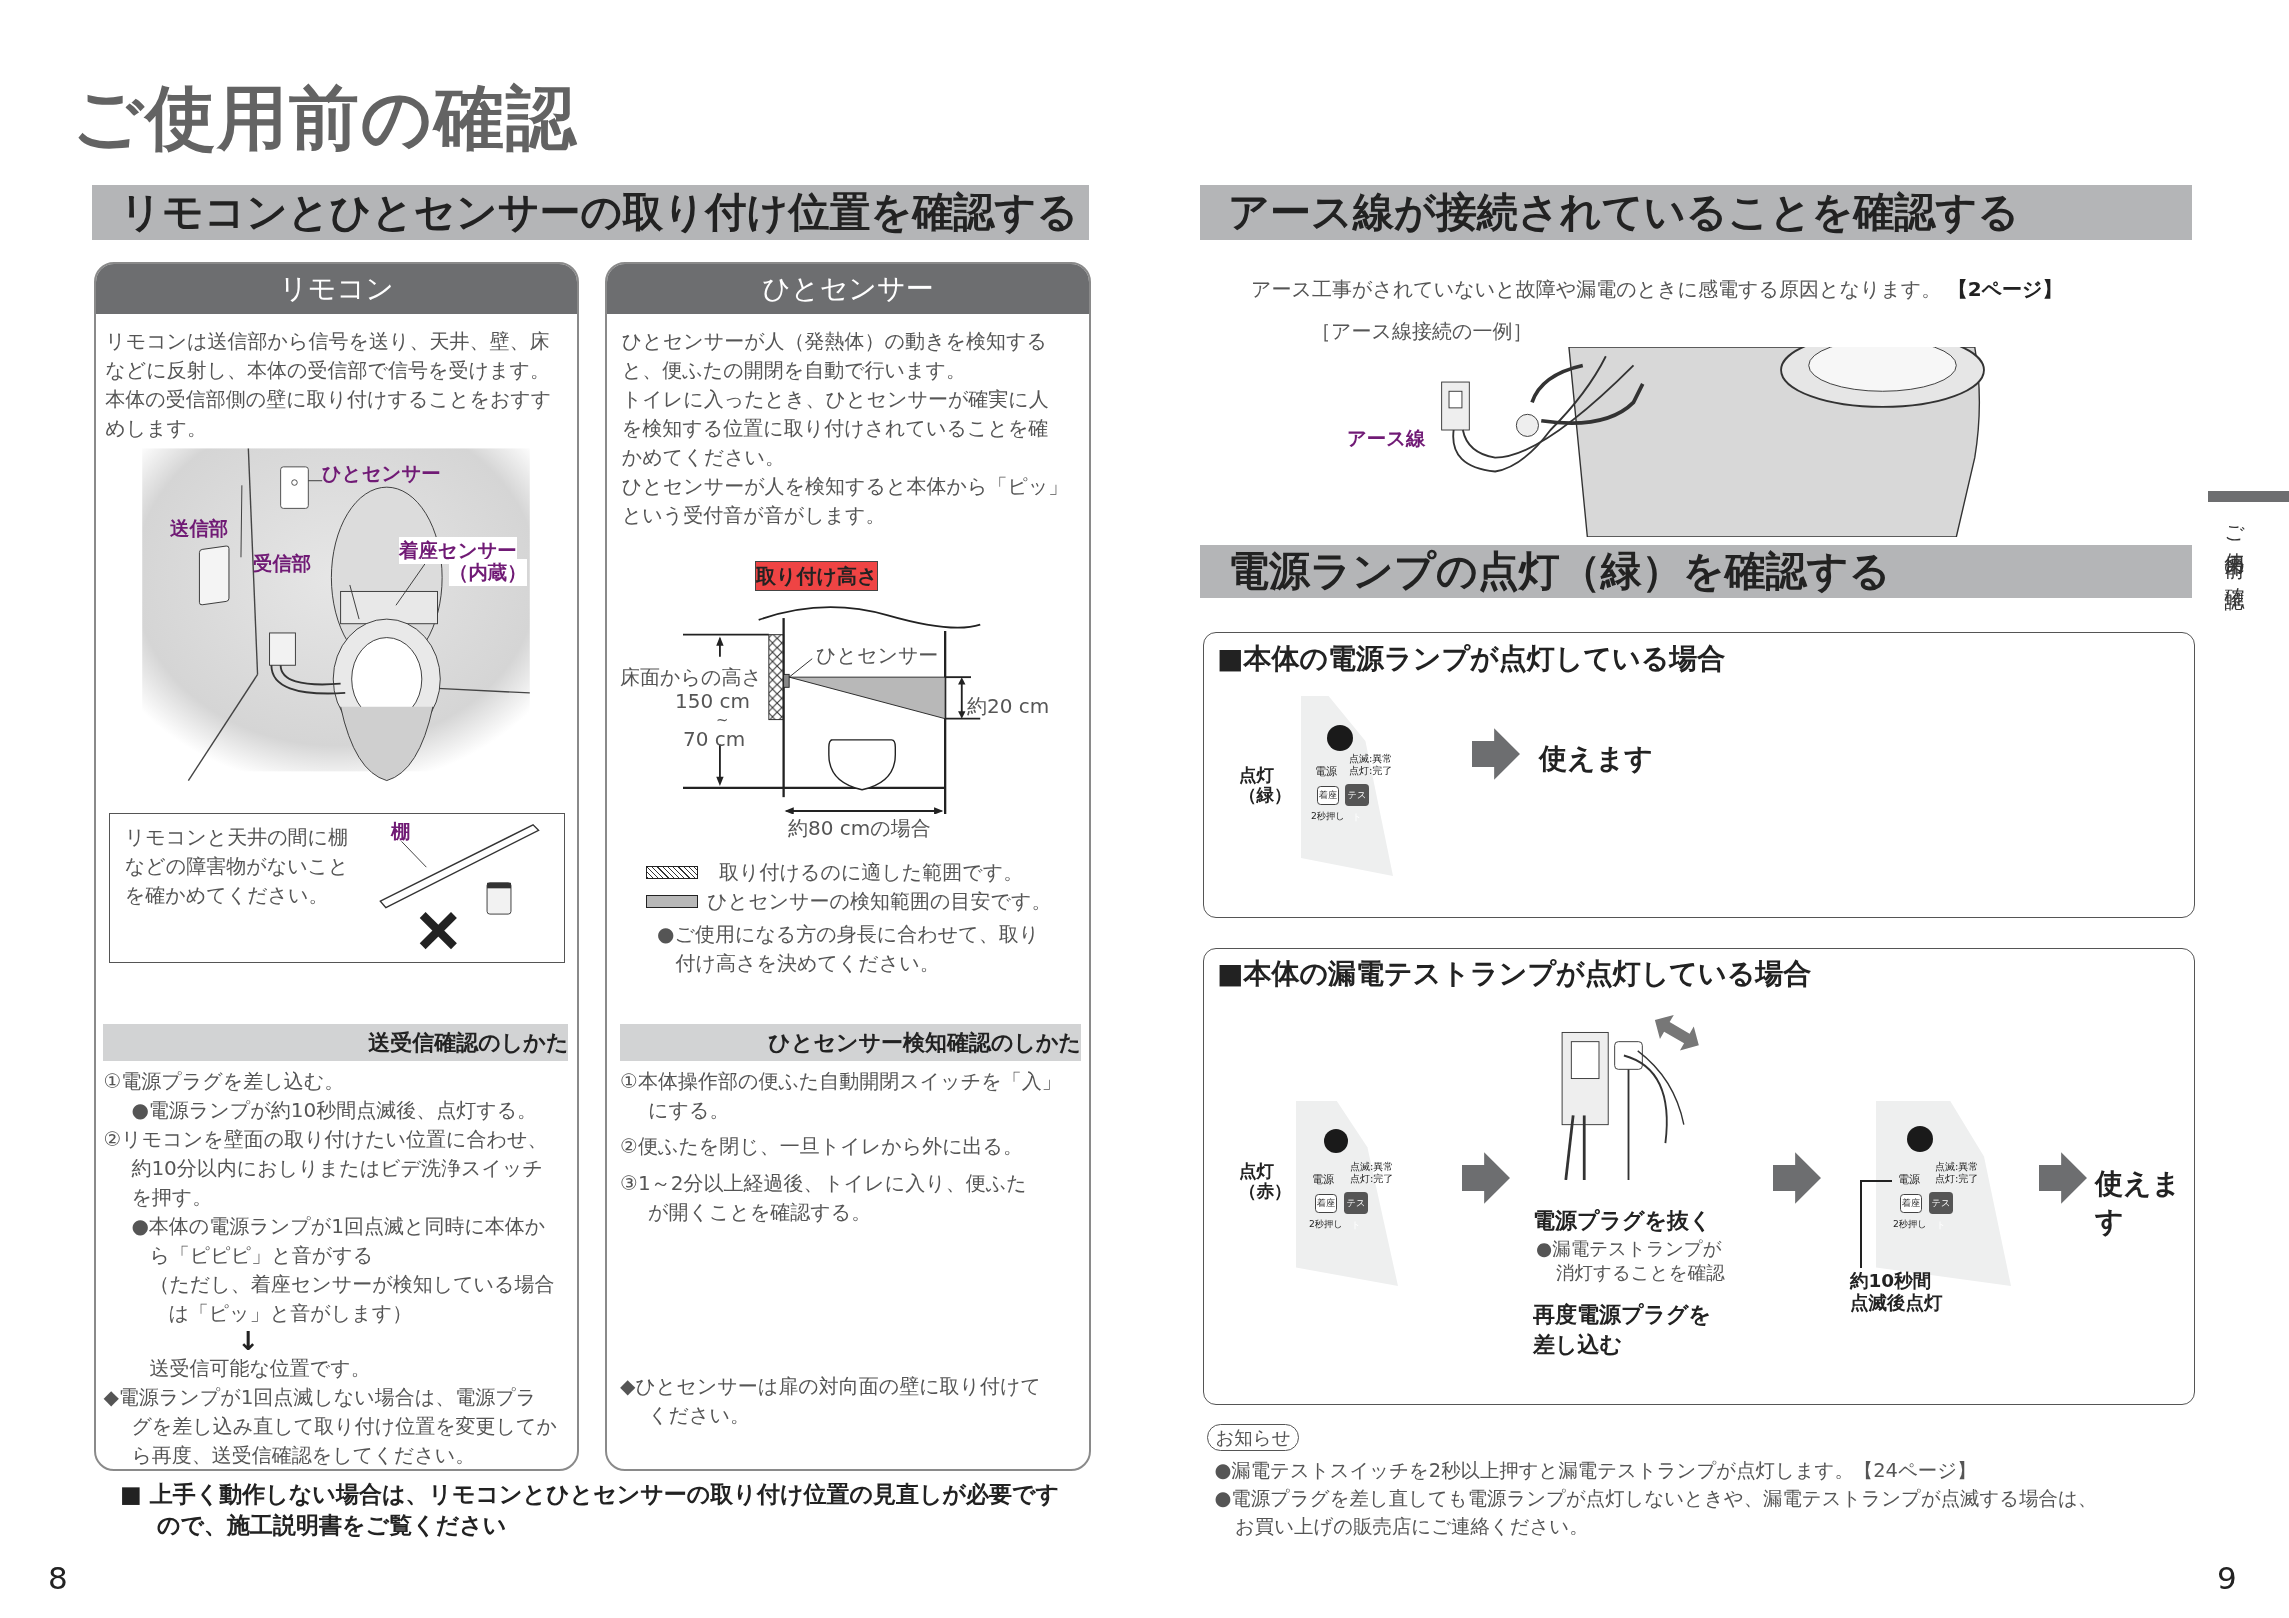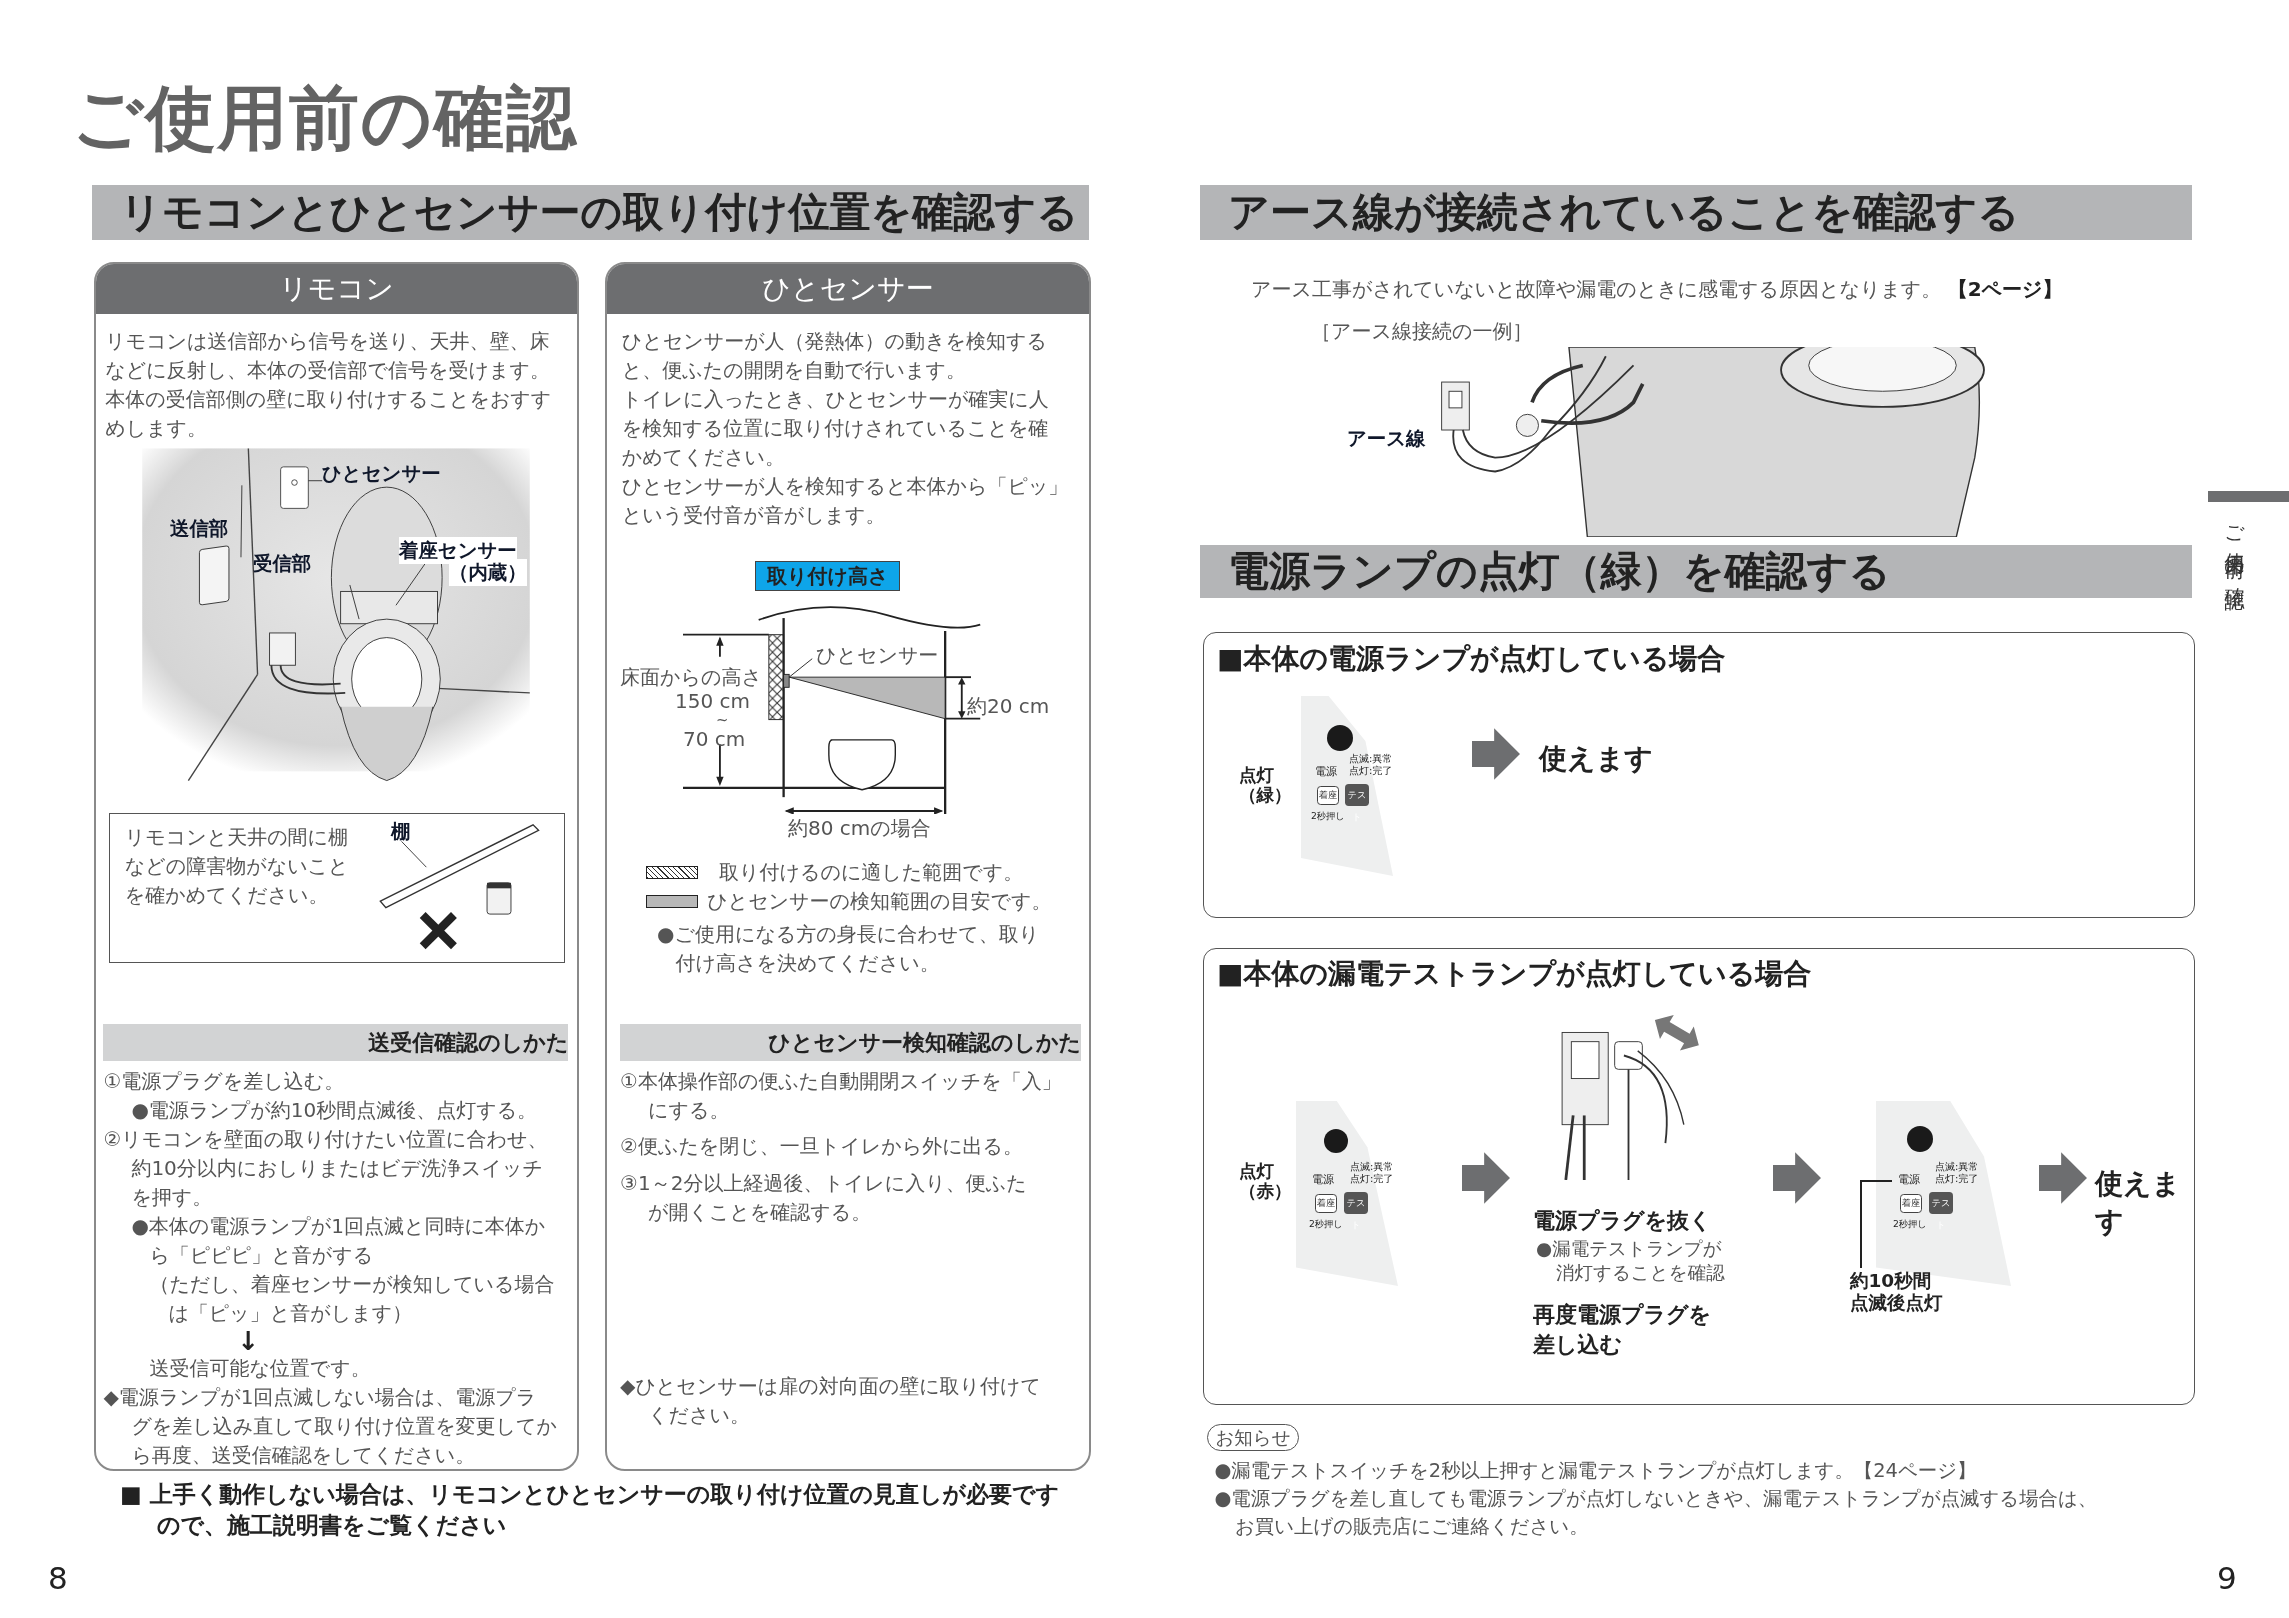--- a/index.html
+++ b/index.html
@@ -20,21 +20,21 @@
   }
   .card-head {
     background: #6d6e70; color: #fff; font-size: 28px; text-align: center;
     height: 50px; line-height: 50px;
   }
   .body-text { font-size: 20px; line-height: 29px; color: #555; }
   .sub-bar {
     background: #d2d3d4; color: #222; font-size: 22px; font-weight: bold; text-align: right;
     height: 37px; line-height: 37px;
   }
-  .fig-label { font-size: 19.4px; font-weight: bold; color: #0f172a; }
+  .fig-label { font-size: 19.4px; font-weight: bold; color: #701a75; }
   .indent1 { padding-left: 28px; }
   .indent2 { padding-left: 46px; }
   .indent3 { padding-left: 65px; }
   .box-r {
     border: 1.8px solid #555; border-radius: 13px; background: #fff;
   }
   .box-title { font-size: 28px; font-weight: bold; color: #222; }
   .panel-shape {
     position: absolute; background: #eeefef;
   }
@@ -147,21 +147,21 @@
   <div class="card-head">ひとセンサー</div>
   <div class="body-text" style="padding:13px 9.2px 0 14.8px;">
     <div>ひとセンサーが人（発熱体）の動きを検知する</div>
     <div>と、便ふたの開閉を自動で行います。</div>
     <div>トイレに入ったとき、ひとセンサーが確実に人</div>
     <div>を検知する位置に取り付けされていることを確</div>
     <div>かめてください。</div>
     <div>ひとセンサーが人を検知すると本体から「ピッ」</div>
     <div>という受付音が音がします。</div>
   </div>
-  <div class="abs" style="left:148px;top:297px;border:1.8px solid #444;background:#0ea5e9;font-size:20px;font-weight:bold;color:#222;padding:0 11px;height:29.5px;line-height:28px;">取り付け高さ</div>
+  <div class="abs" style="left:148px;top:297px;border:1.8px solid #444;background:#ef4444;font-size:20px;font-weight:bold;color:#222;padding:0 0;height:29.5px;line-height:28px;">取り付け高さ</div>
 
   <svg class="abs" style="left:3.7px;top:328px;" width="480" height="222" viewBox="0 0 520 240">
     <defs>
       <pattern id="xhatch" width="10" height="10" patternUnits="userSpaceOnUse">
         <path d="M0 0 L10 10 M10 0 L0 10" stroke="#333" stroke-width="1.2"></path>
       </pattern>
     </defs>
     <path d="M160 30 Q230 5 300 25 T400 35" fill="none" stroke="#222" stroke-width="2"></path>
     <line x1="187" y1="28" x2="187" y2="222" stroke="#222" stroke-width="2.5"></line>
     <line x1="362" y1="42" x2="362" y2="250" stroke="#222" stroke-width="2.5"></line>

